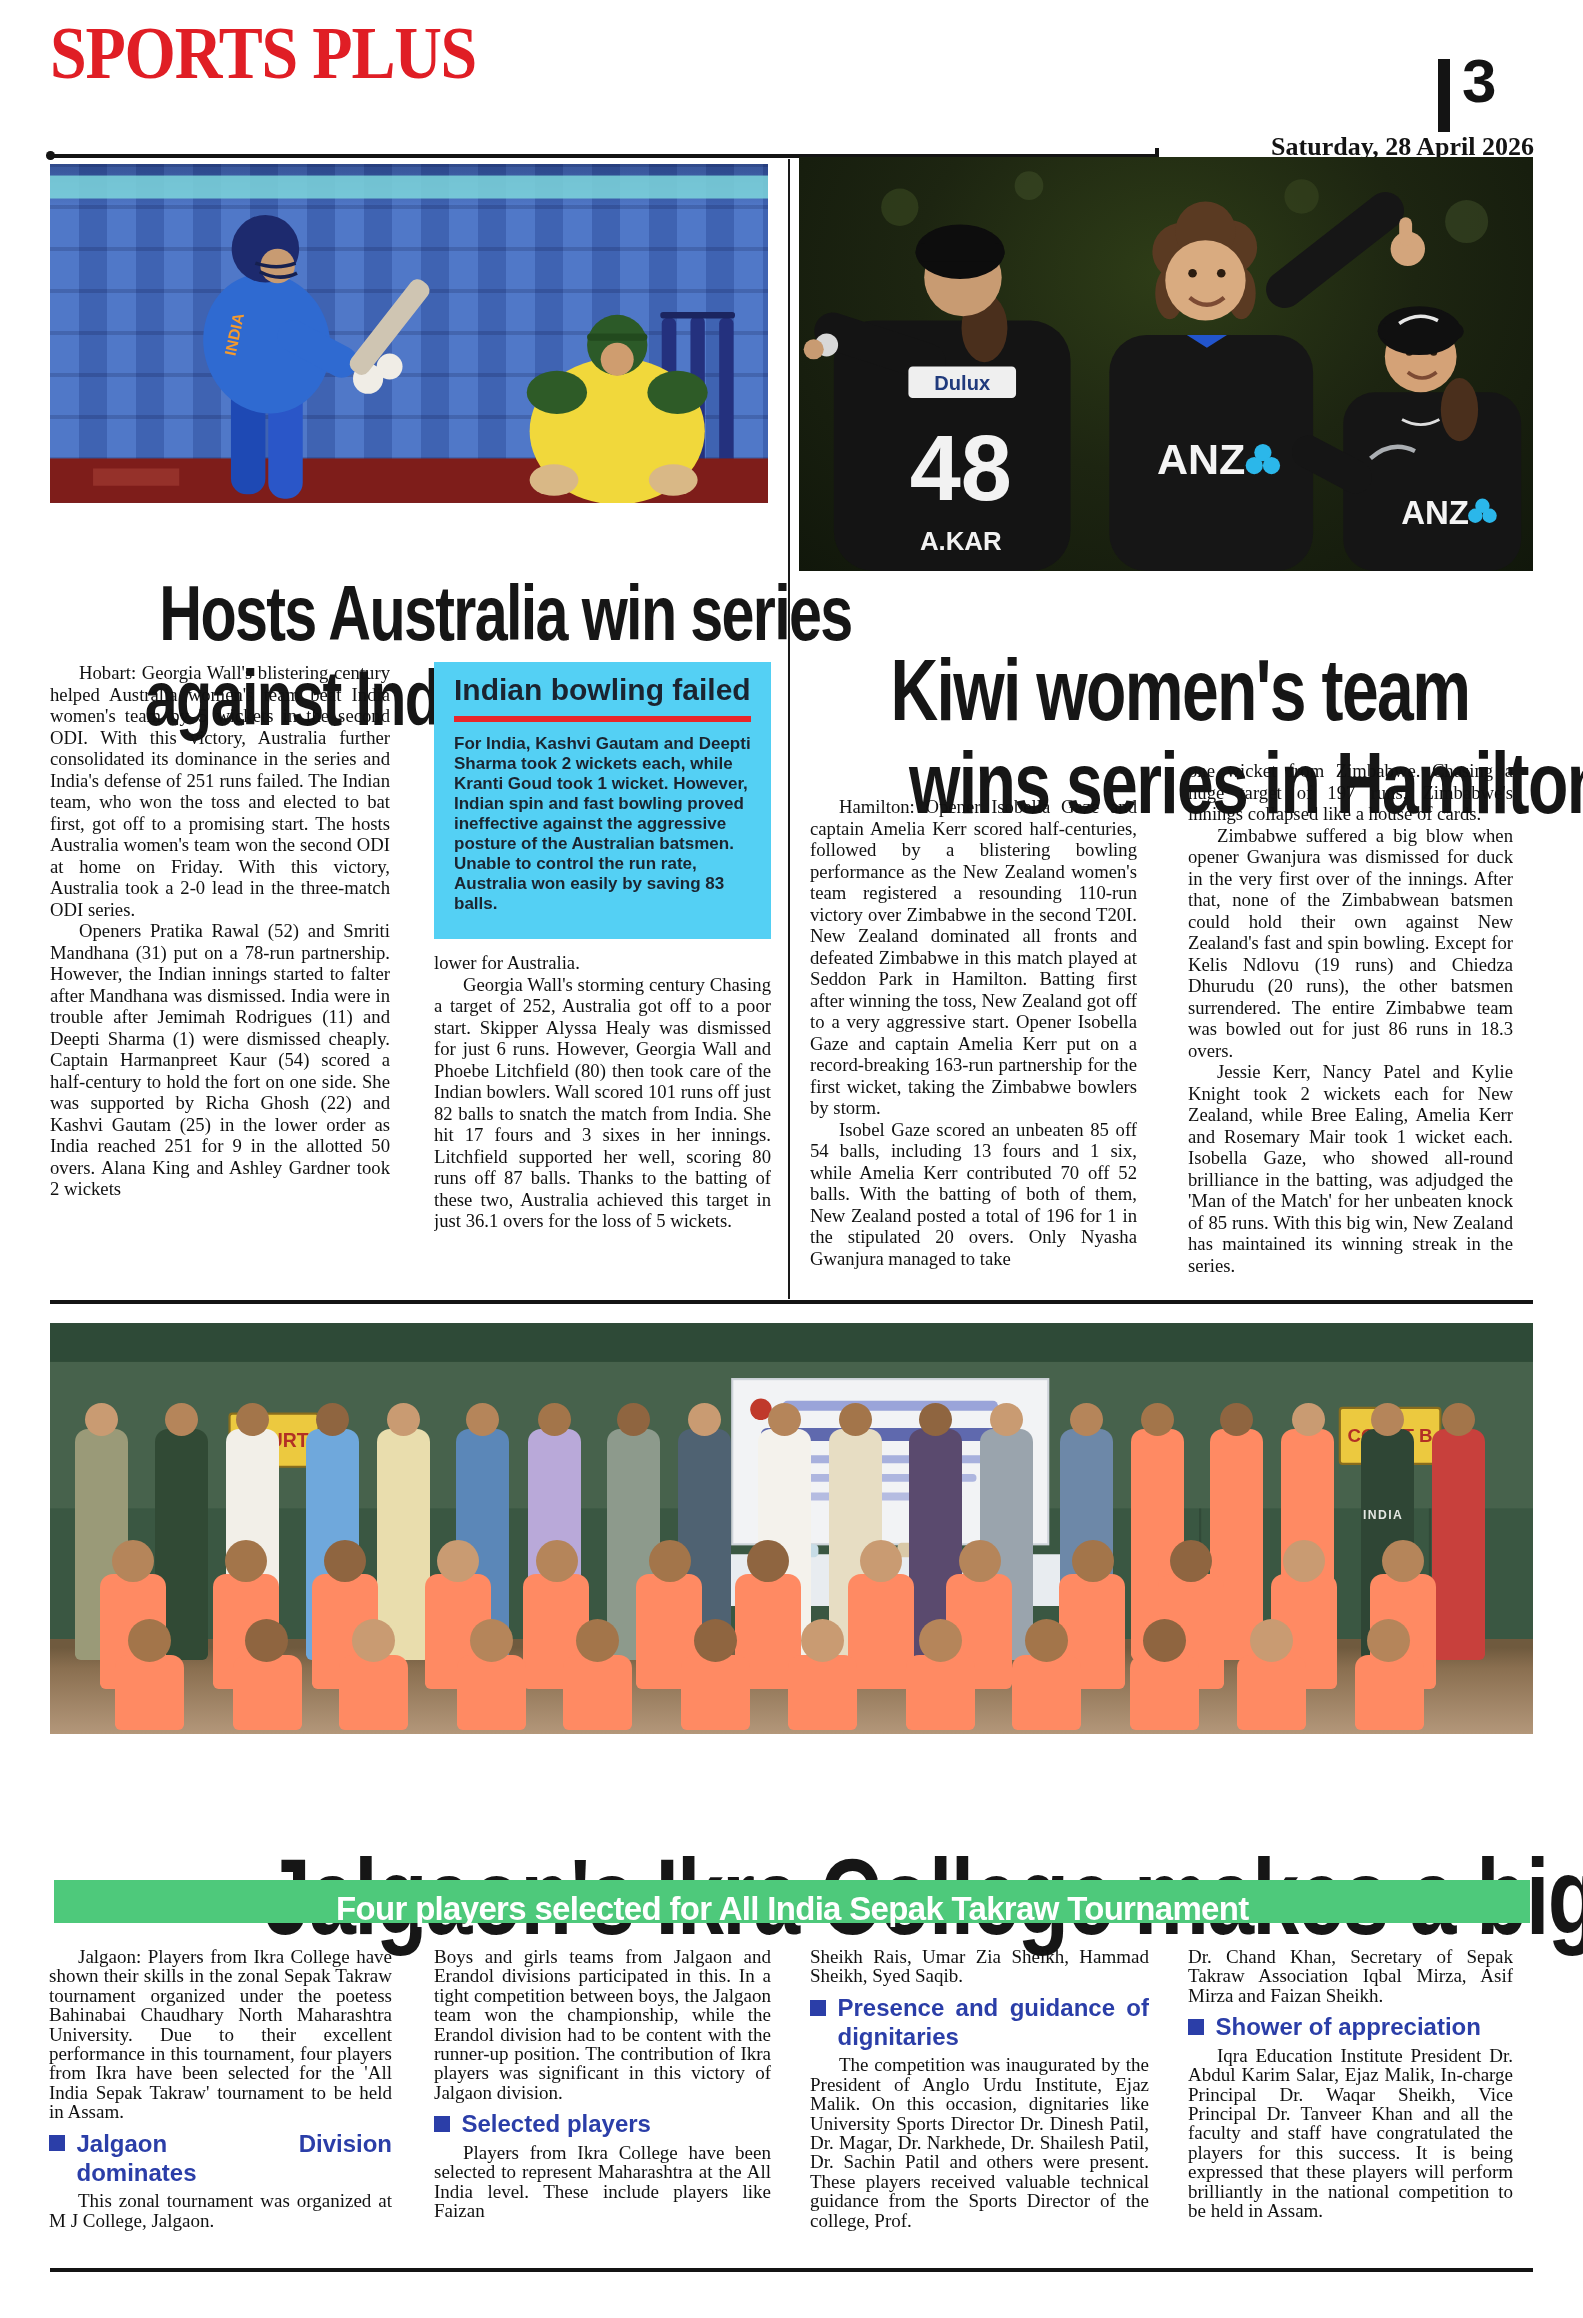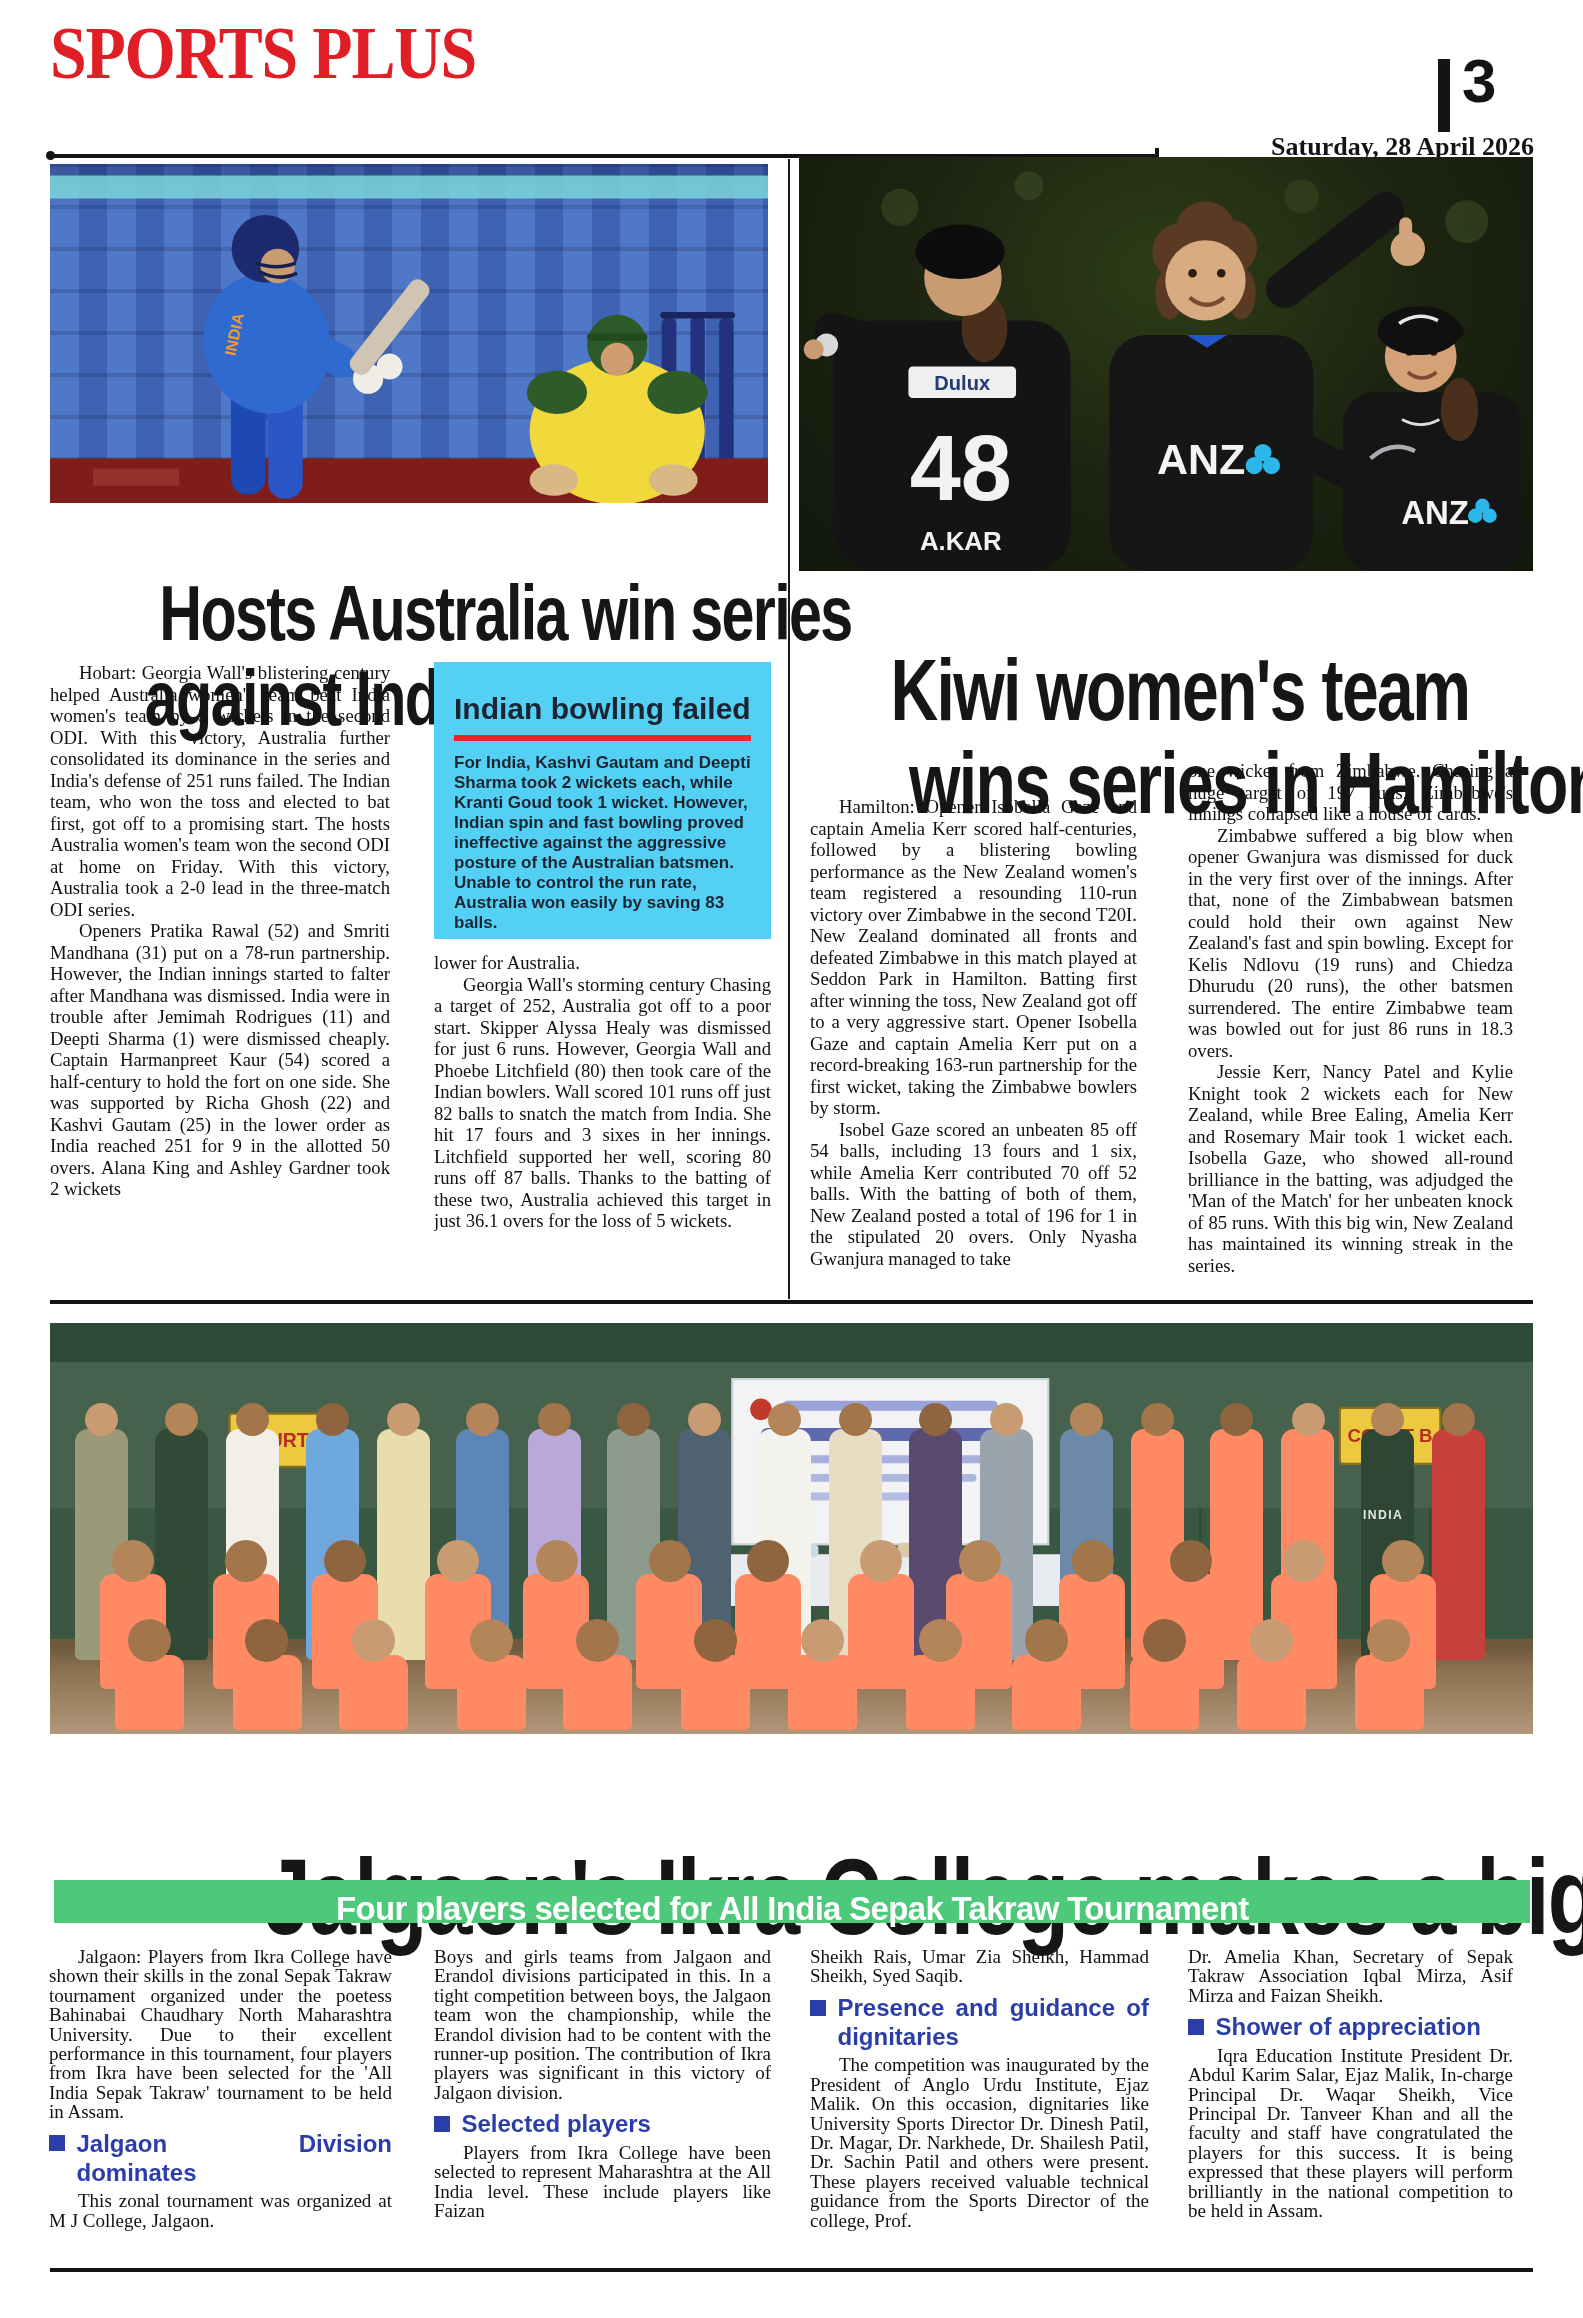--- a/index.html
+++ b/index.html
@@ -30,21 +30,21 @@
   .bottom-story p{font-size:19px;line-height:19.4px;}
   .indent{text-indent:29px;}
   .col{position:absolute;overflow:hidden;}
 
   
   .vdivider{left:788px;top:159px;width:2.2px;height:1140px;background:#1a1a1a;}
   .midrule{left:50px;top:1300px;width:1483px;height:3.6px;background:#141414;}
   .bottomrule{left:50px;top:2268px;width:1483px;height:3.6px;background:#141414;}
 
   
-  .infobox{box-sizing:border-box;width:337px;height:277px;background:#54d0f4;padding:30px 20px;margin-bottom:13px;}
+  .infobox{box-sizing:border-box;width:337px;height:277px;background:#54d0f4;padding:11px 20px;margin-bottom:13px;}
   .infobox h3{margin:0;font-family:"Liberation Sans",sans-serif;font-weight:bold;font-size:30px;line-height:34px;color:#1b2430;}
   .infobox .redline{width:100%;height:6.5px;background:#e8262a;margin:8.6px 0 11.5px 0;}
   .infobox p{font-family:"Liberation Sans",sans-serif;font-weight:bold;font-size:17px;line-height:20px;color:#1b2430;text-align:left;}
 
   
   .banner{left:54px;top:1880px;width:1476px;height:43px;background:#4ec97b;text-align:center;}
   .banner .squeeze{transform:scaleX(.97);letter-spacing:0;font-size:34px;line-height:57px;color:#ffffff;}
 
   
   .subhead{display:flex;gap:11.5px;margin:7.2px 0 4.3px 0;font-family:"Liberation Sans",sans-serif;font-weight:bold;font-size:24px;line-height:29px;color:#2b3ea8;}
@@ -382,21 +382,21 @@
   <div class="col story bottom-story" style="left:810px;top:1947px;width:339px;height:320px;">
     <p>Sheikh Rais, Umar Zia Sheikh, Hammad Sheikh, Syed Saqib.</p>
     <div class="subhead">
       <span class="sq"></span>
       <span class="st">Presence and guidance of dignitaries</span>
     </div>
     <p class="indent">The competition was inaugurated by the President of Anglo Urdu Institute, Ejaz Malik. On this occasion, dignitaries like University Sports Director Dr. Dinesh Patil, Dr. Magar, Dr. Narkhede, Dr. Shailesh Patil, Dr. Sachin Patil and others were present. These players received valuable technical guidance from the Sports Director of the college, Prof.</p>
   </div>
 
   <div class="col story bottom-story" style="left:1188px;top:1947px;width:325px;height:320px;">
-    <p>Dr. Amelia Khan, Secretary of Sepak Takraw Association Iqbal Mirza, Asif Mirza and Faizan Sheikh.</p>
+    <p>Dr. Chand Khan, Secretary of Sepak Takraw Association Iqbal Mirza, Asif Mirza and Faizan Sheikh.</p>
     <div class="subhead">
       <span class="sq"></span>
       <span class="st">Shower of appreciation</span>
     </div>
     <p class="indent">Iqra Education Institute President Dr. Abdul Karim Salar, Ejaz Malik, In-charge Principal Dr. Waqar Sheikh, Vice Principal Dr. Tanveer Khan and all the faculty and staff have congratulated the players for this success. It is being expressed that these players will perform brilliantly in the national competition to be held in Assam.</p>
   </div>
 
   <div class="abs bottomrule"></div>
 
 </div>

